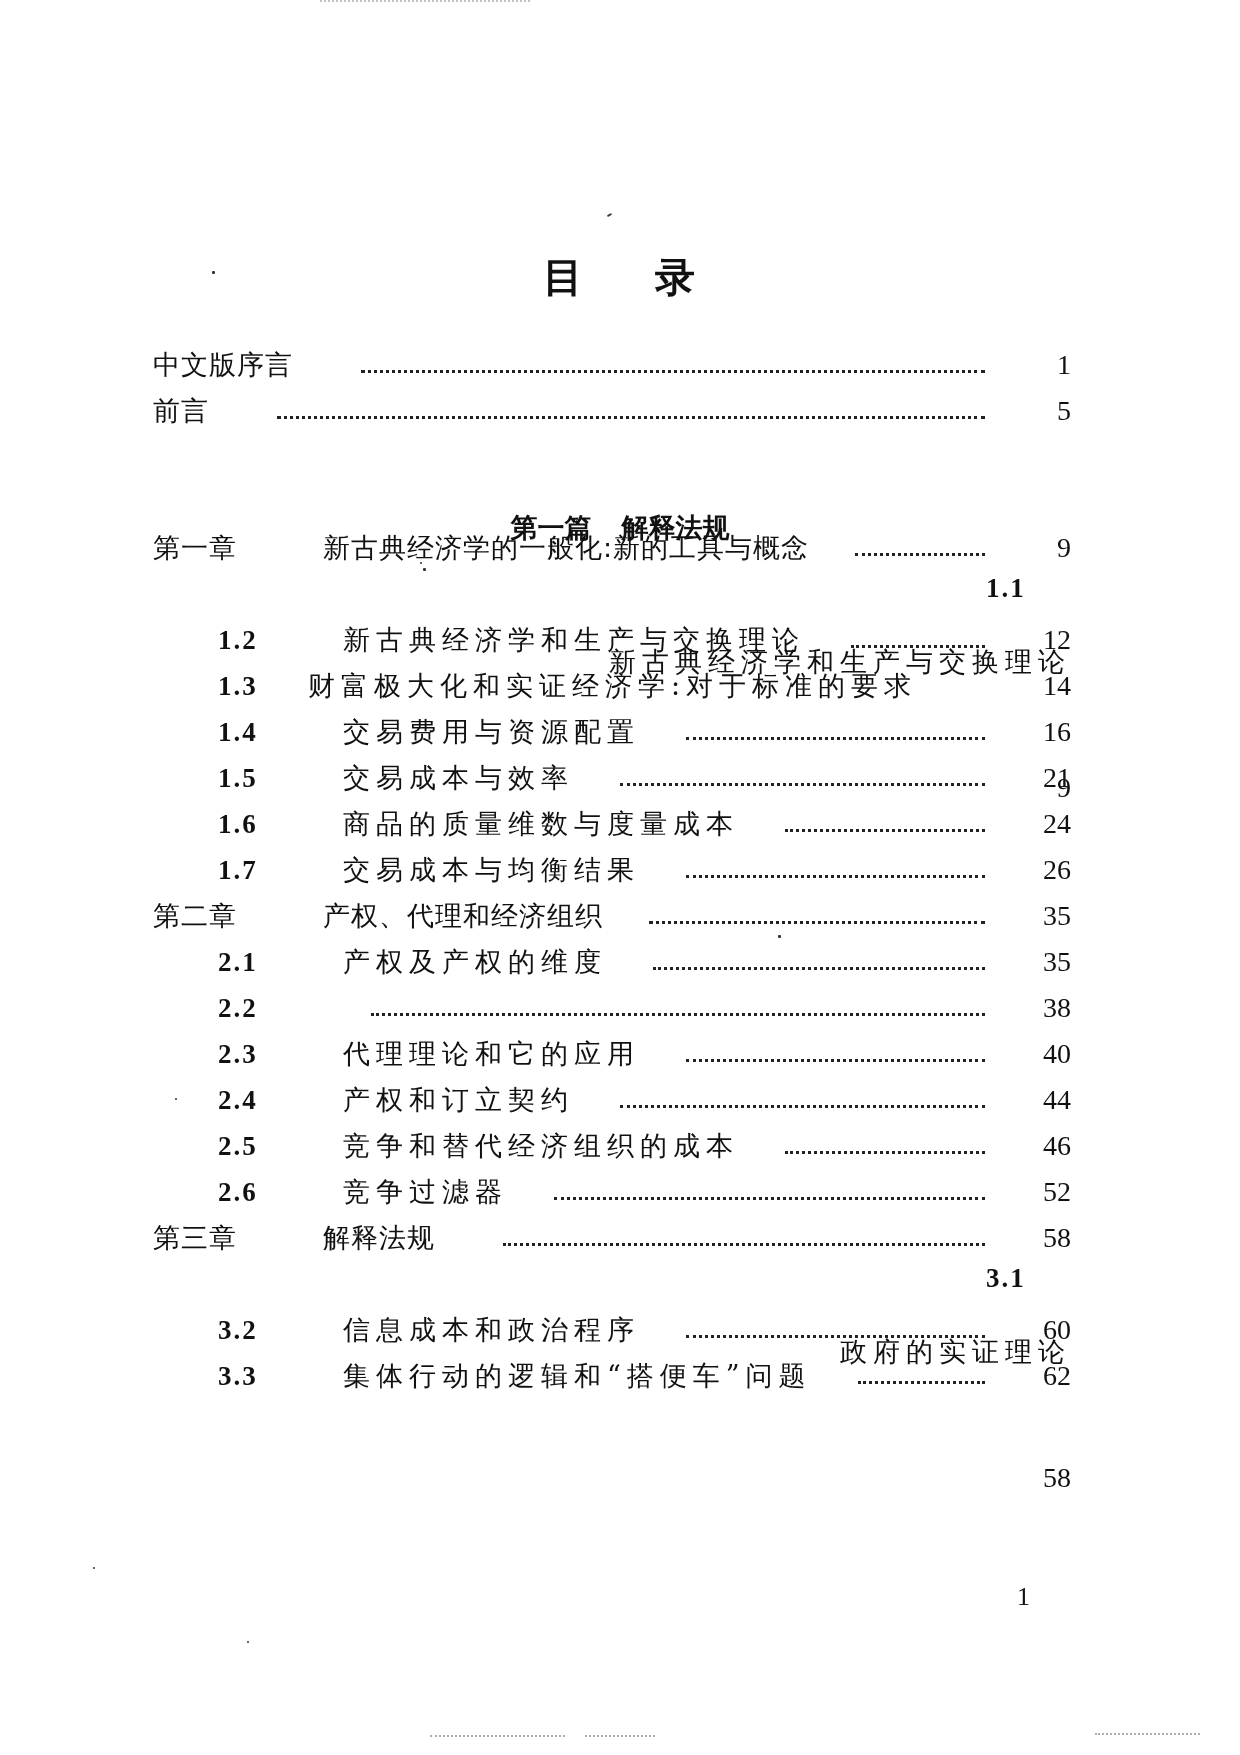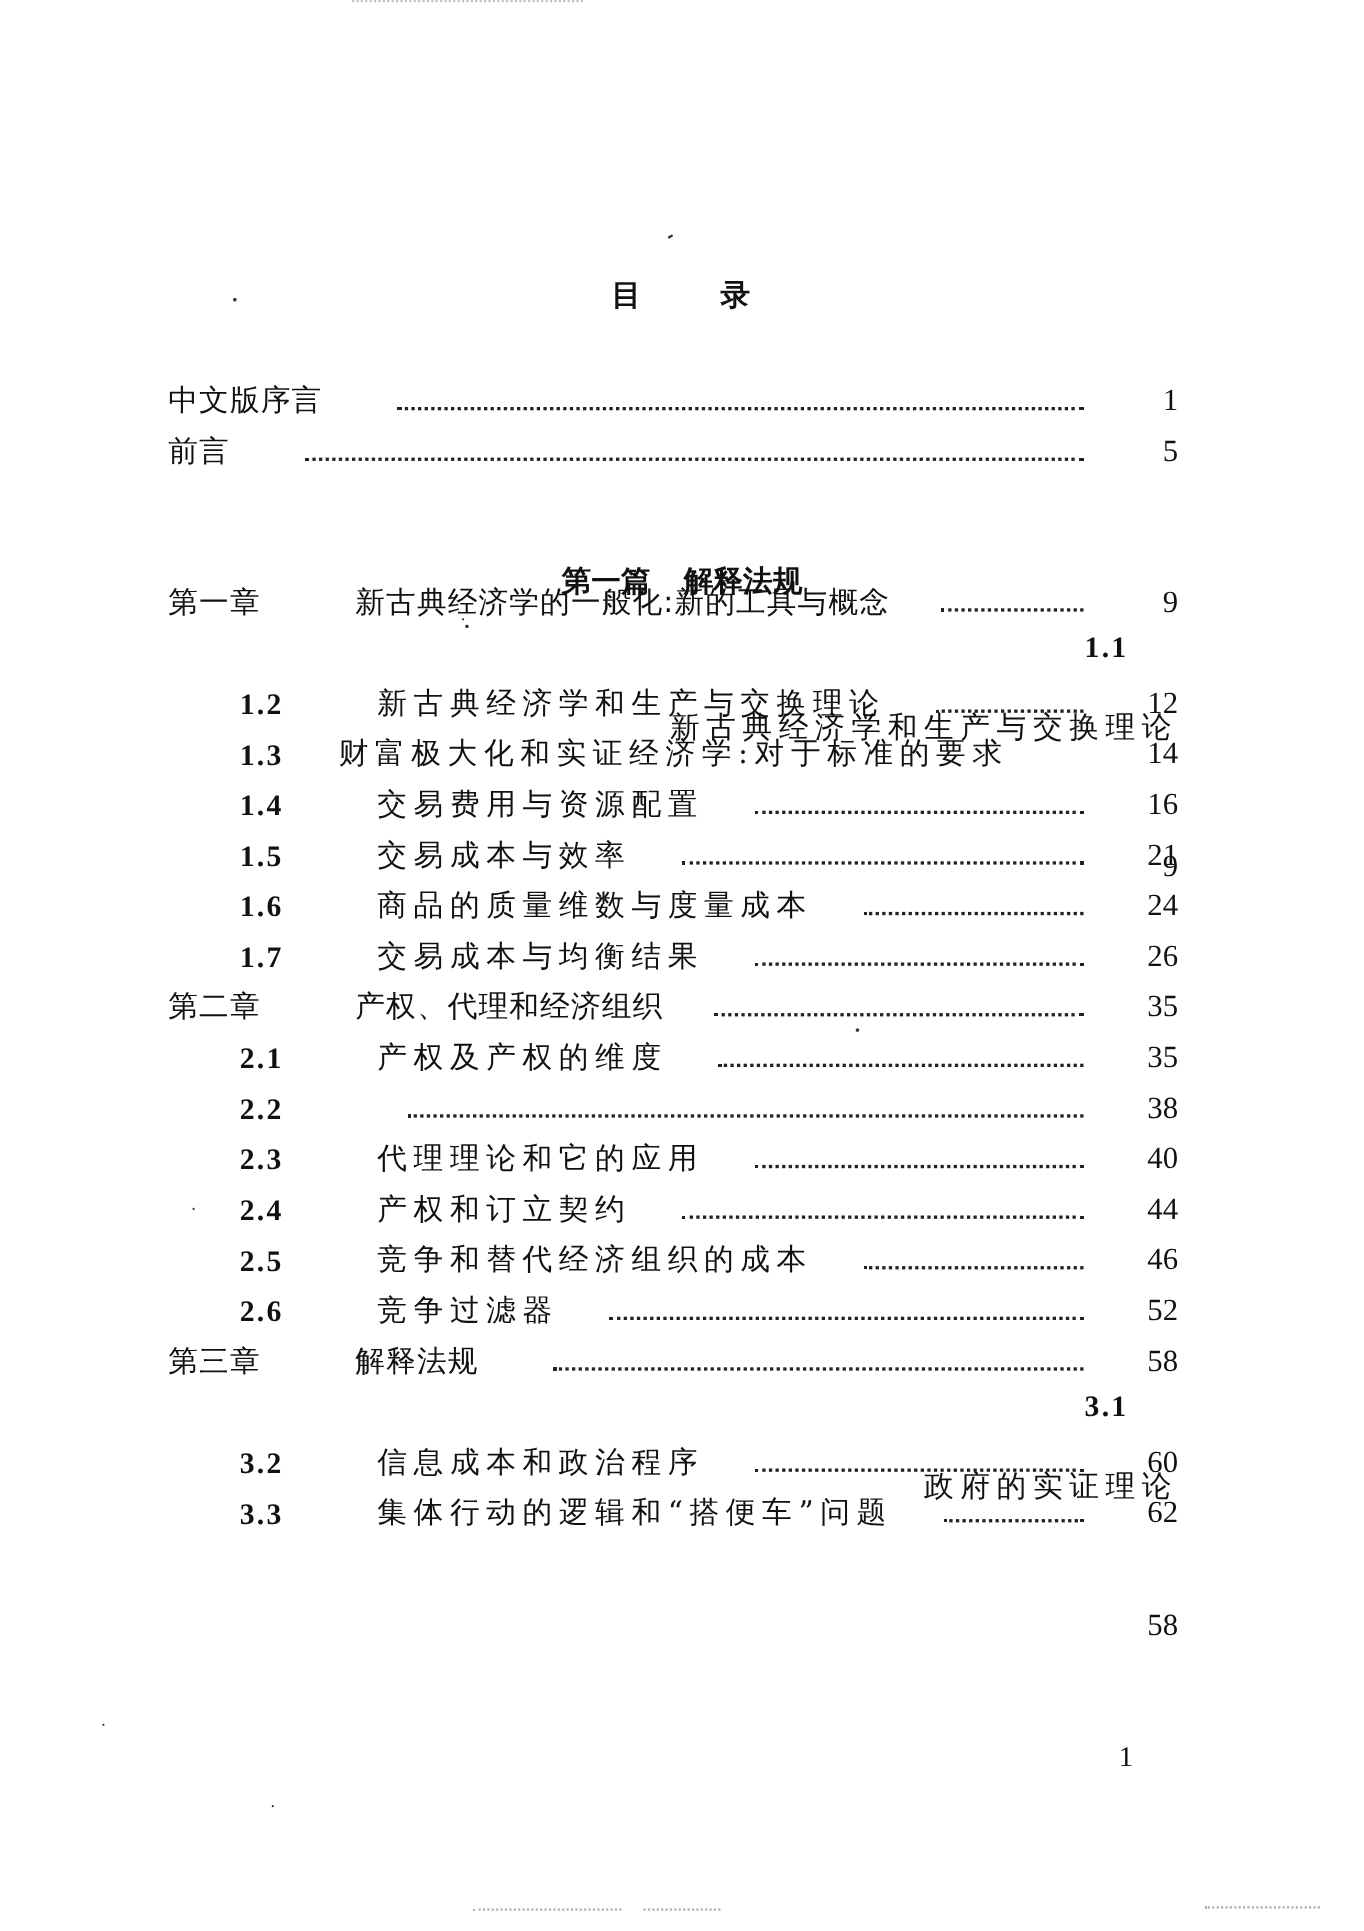--- a/index.html
+++ b/index.html
@@ -29,21 +29,21 @@
       border-top: 2px dotted #999;
       opacity: 0.6;
     }
     .toc-title {
       position: absolute;
       top: 250px;
       left: 0; width: 1240px;
       text-align: center;
       font-family: "DejaVu Sans", "Liberation Sans", sans-serif;
       font-weight: bold;
-      font-size: 27px;
+      font-size: 40px;
       letter-spacing: 2px;
     }
     .toc-title span { display: inline-block; }
     .toc-title .gap { width: 70px; }
     .toc {
       position: absolute;
       left: 153px;
       width: 918px;
     }
     .row {

